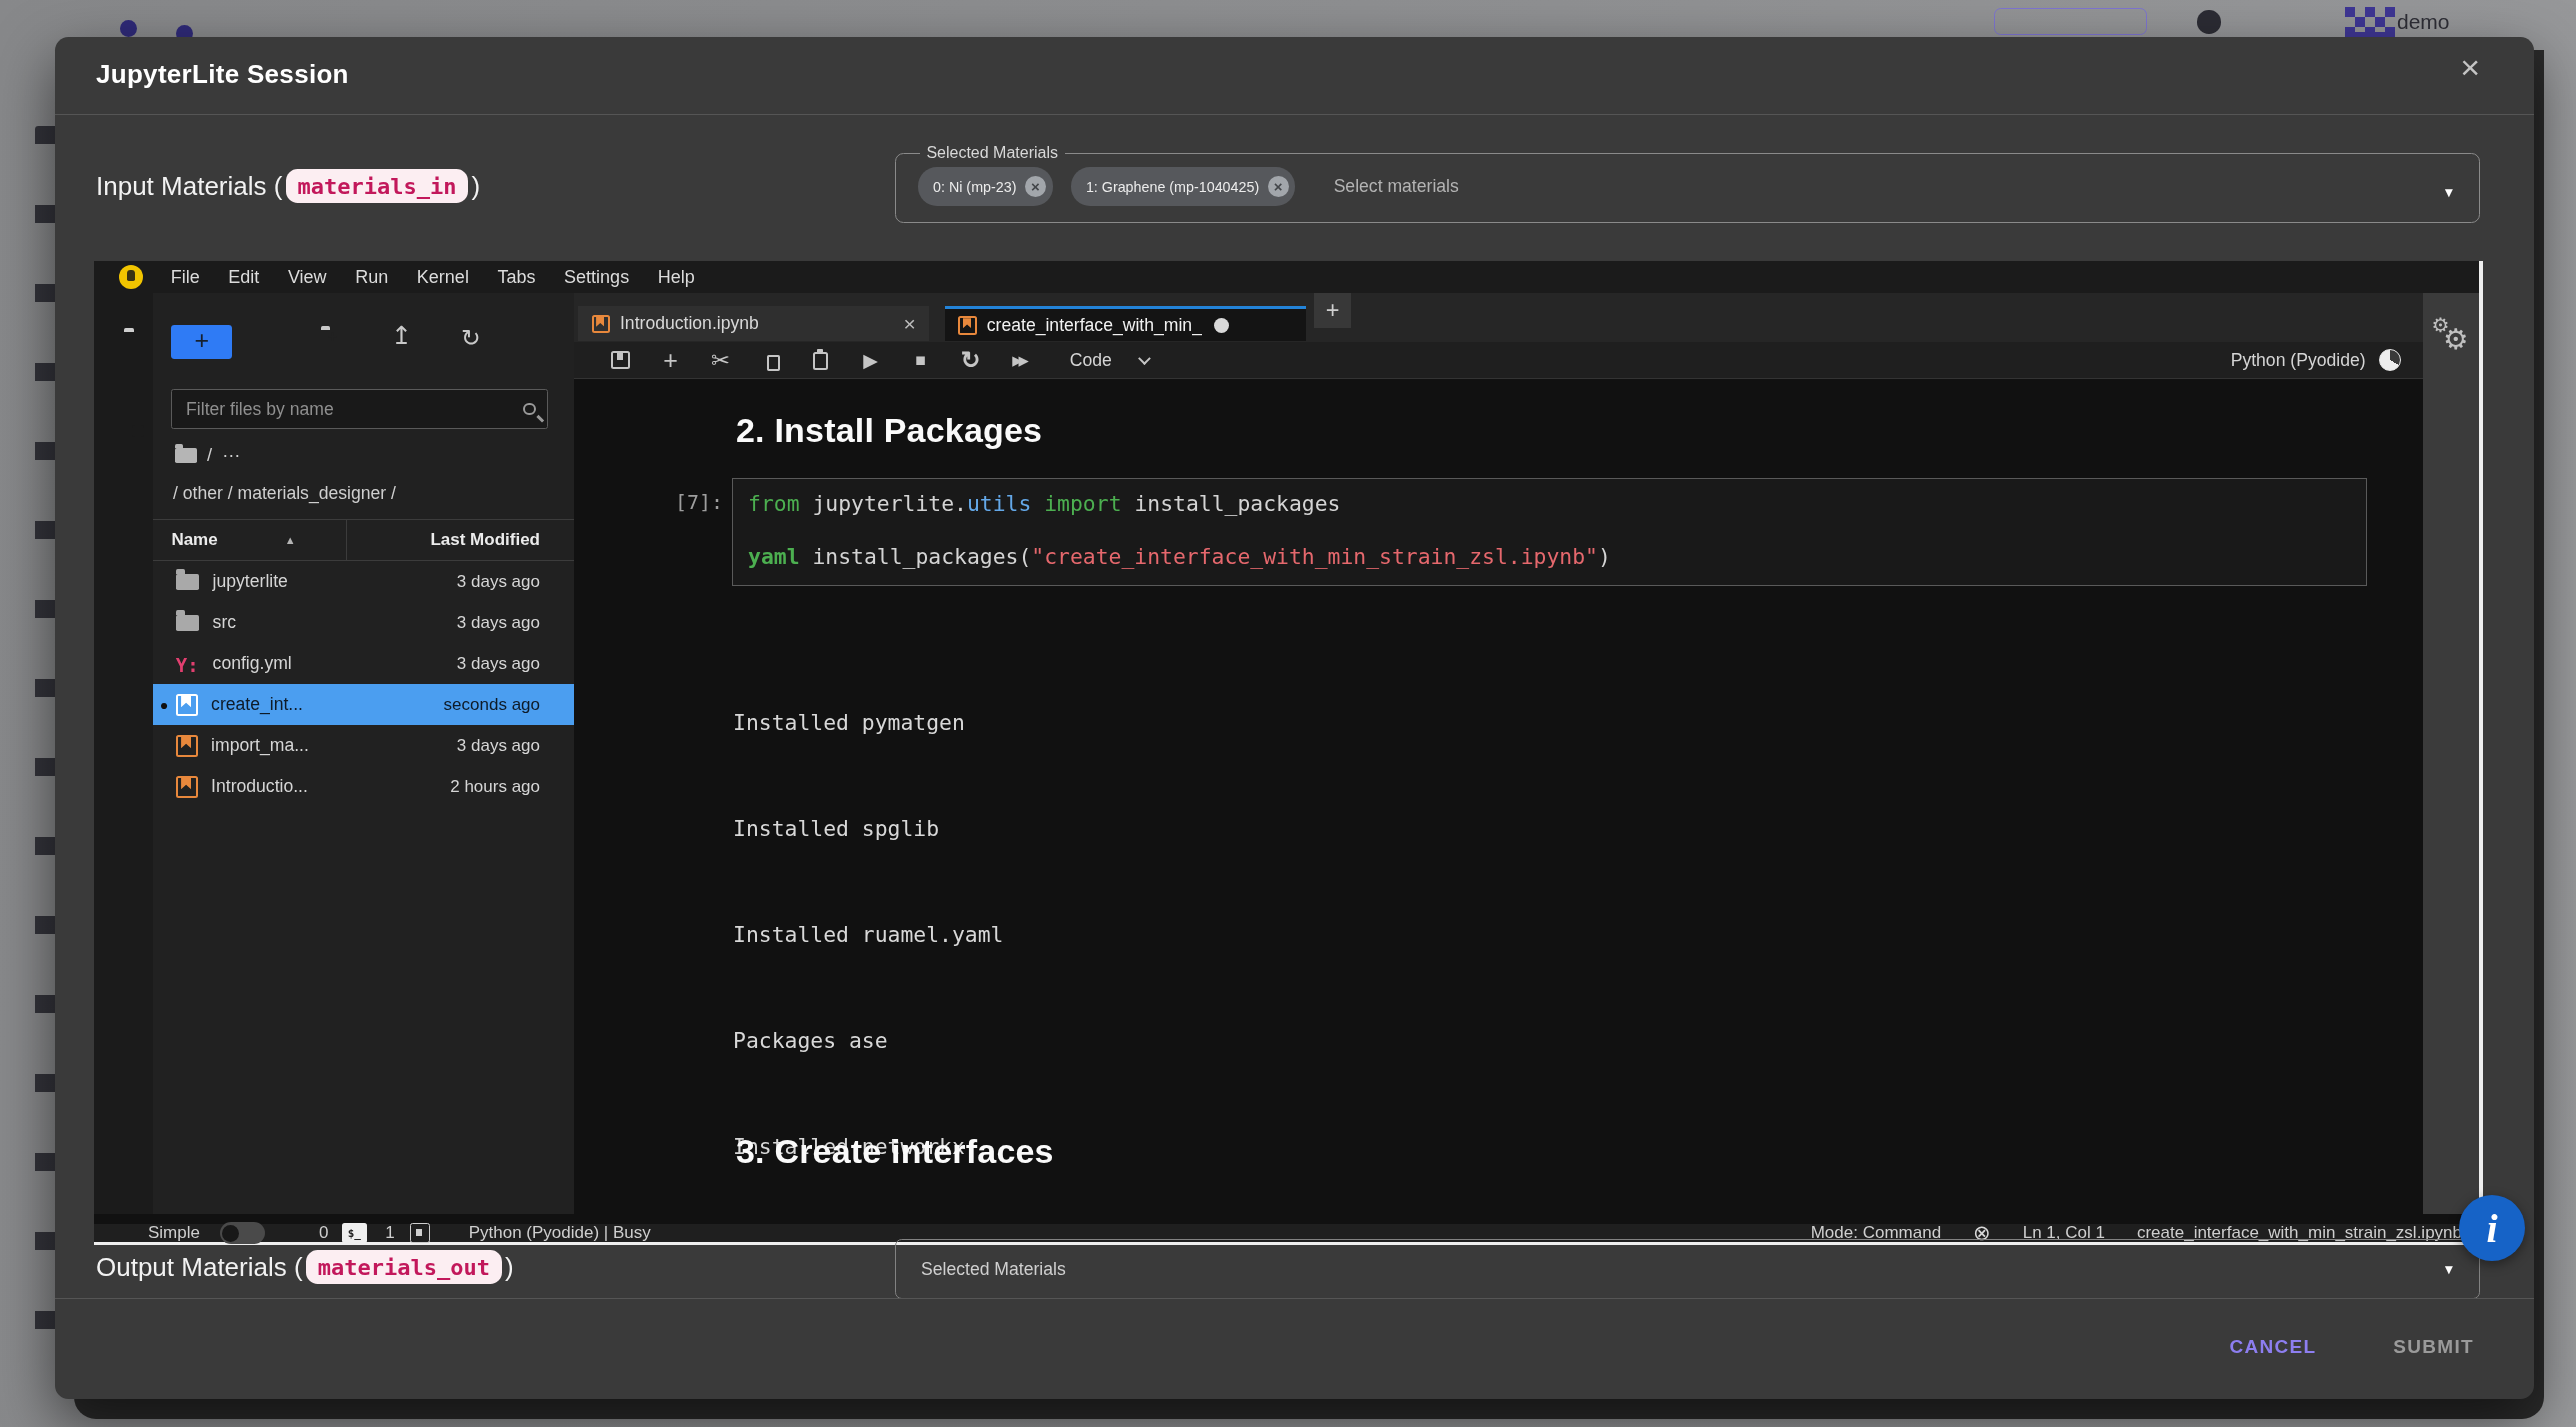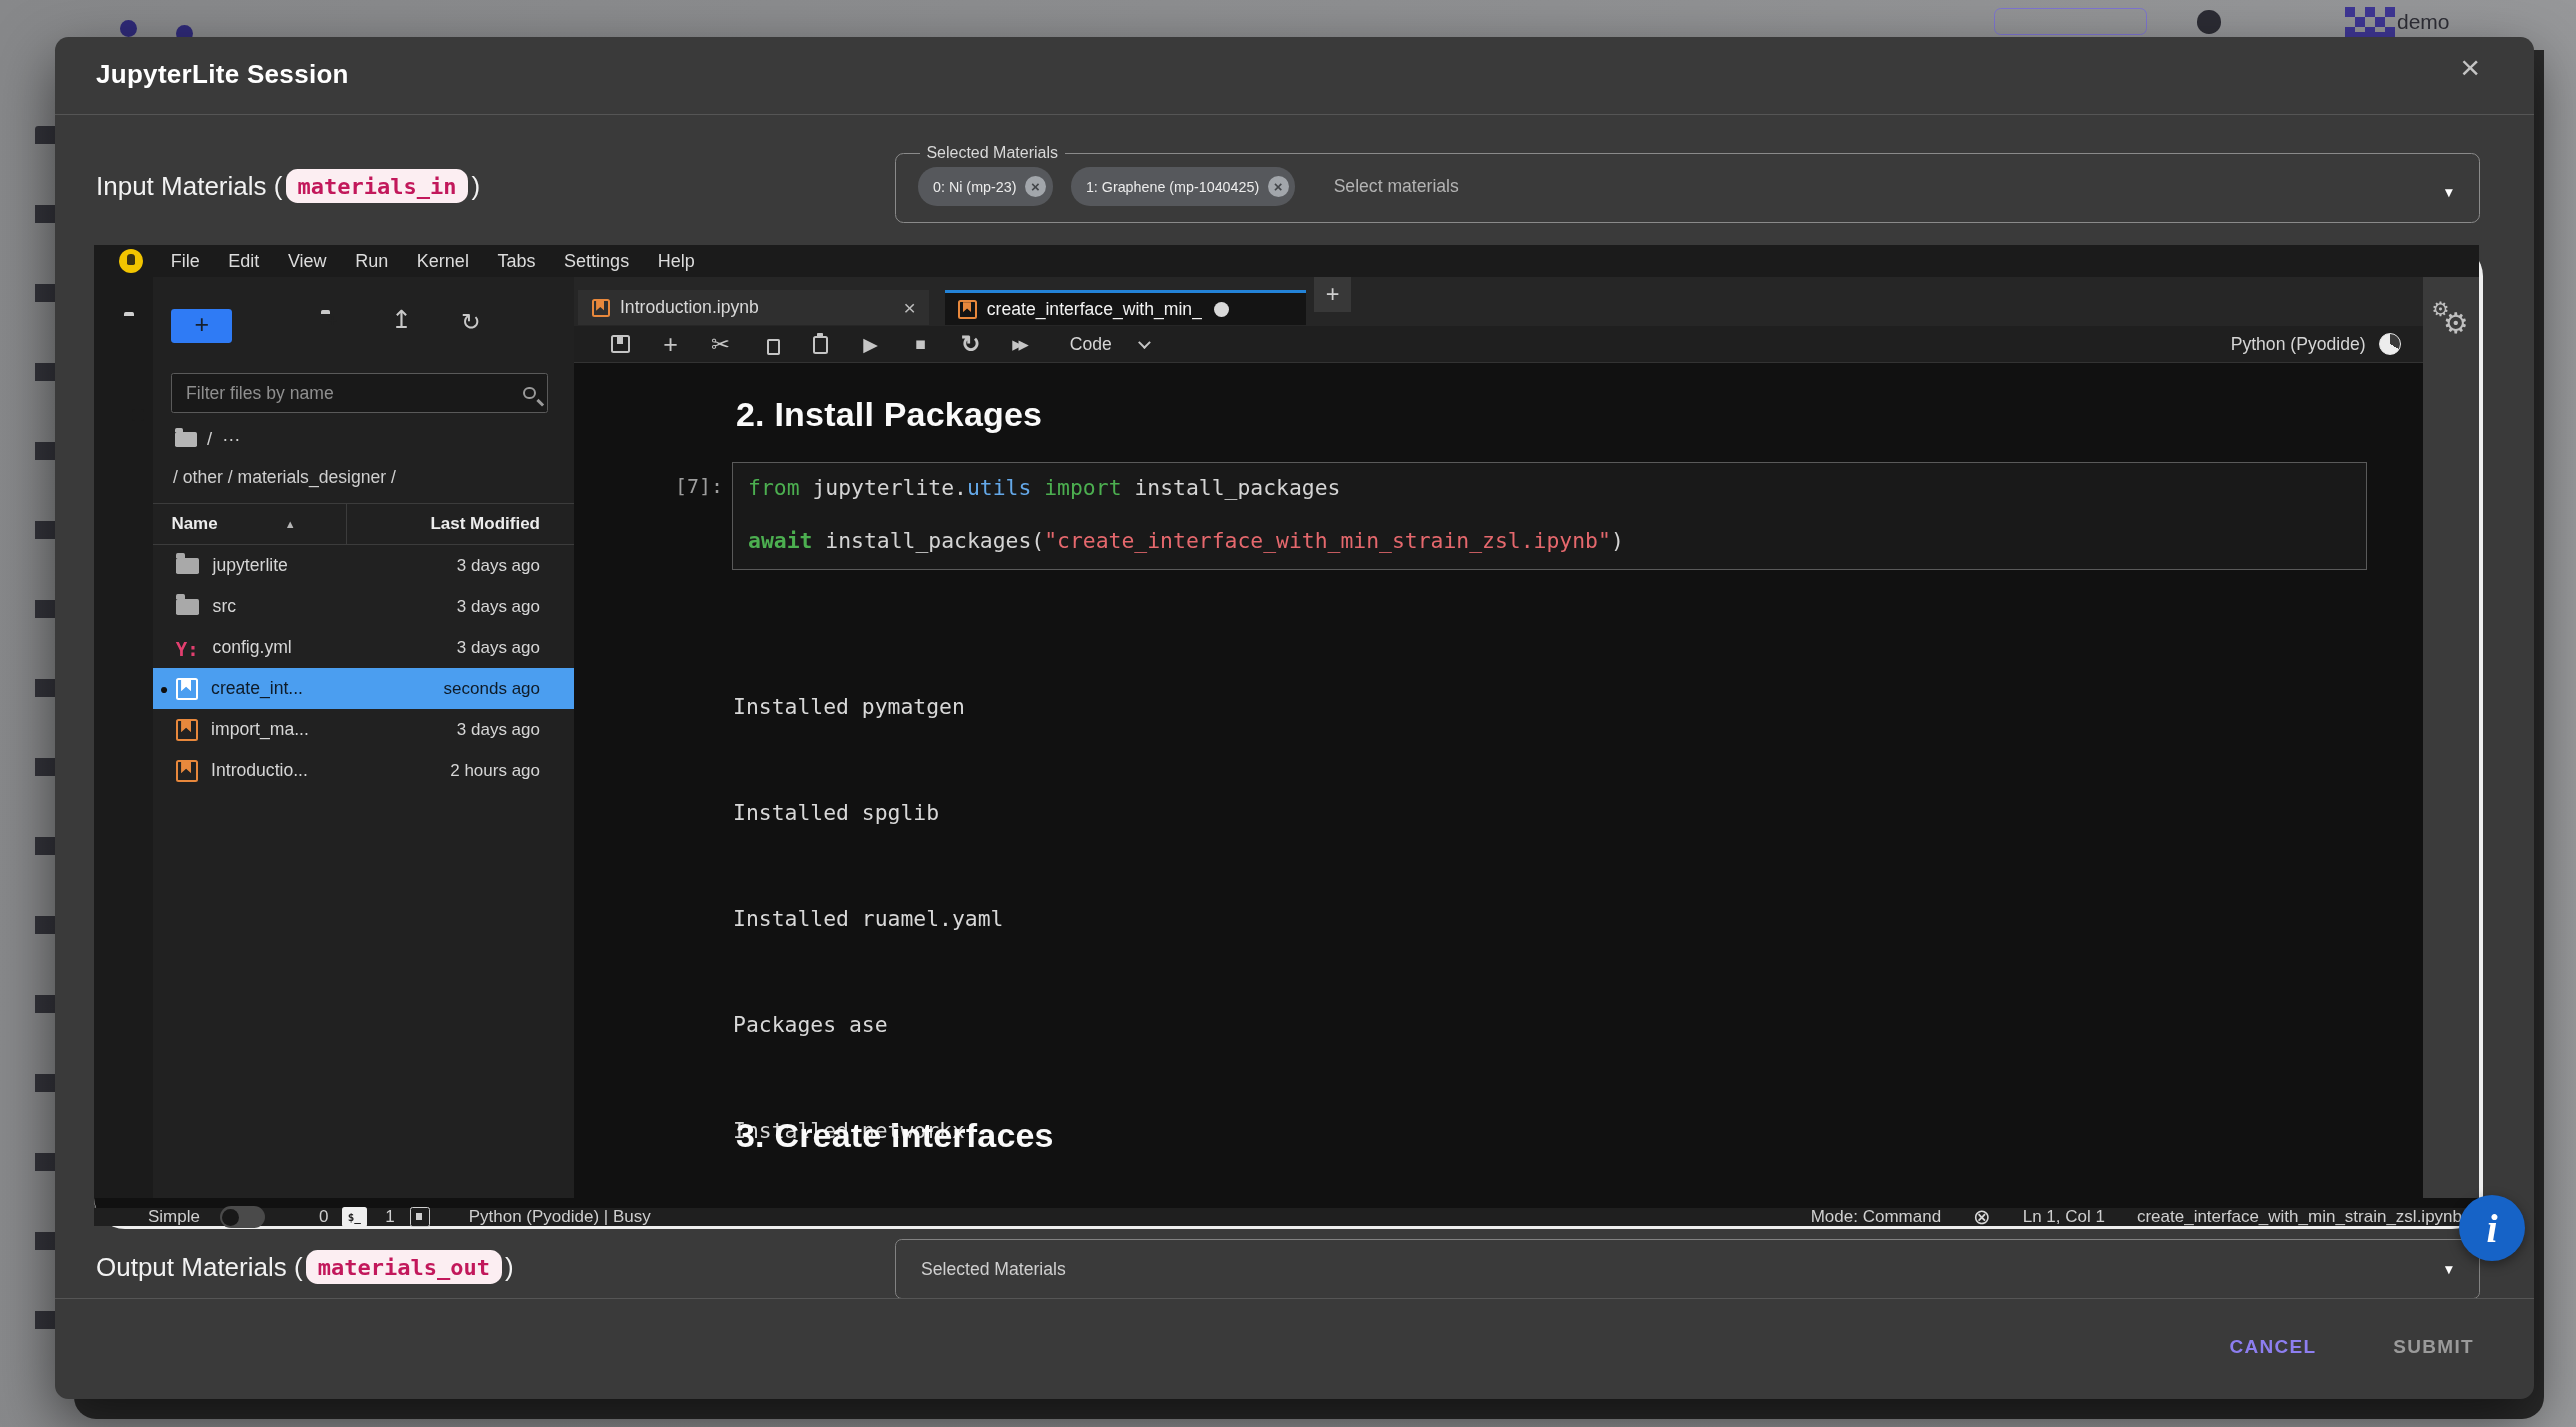--- a/index.html
+++ b/index.html
@@ -36,22 +36,22 @@
   .mchip{display:flex;align-items:center;background:#56585c;border-radius:19px;height:39px;padding:0 6.7px 0 15px;}
   .mchip-label{font-size:14.3px;color:#ececec;white-space:nowrap;}
   .mchip-x{width:21px;height:21px;margin-left:8.4px;border-radius:50%;background:#a2a6ab;color:#43464a;
            display:flex;align-items:center;justify-content:center;font-size:15px;font-weight:700;cursor:pointer;}
   .mchip-x::before{content:"×";}
   .select-placeholder{font-size:17.6px;color:#b3b3b3;margin-left:20px;}
   .caret{position:absolute;right:23.5px;top:50%;transform:translateY(-50%);color:#ffffff;font-size:13.4px;}
   .caret::before{content:"▼";}
 
   
-  .jl{position:absolute;left:39px;top:208px;width:2389px;height:984px;background:#111;
-      border-right:4.2px solid #efefef;border-bottom:3.4px solid #efefef;border-radius:31px;}
+  .jl{position:absolute;left:39px;top:224px;width:2389px;height:984px;background:#111;
+      border-right:4.2px solid #efefef;border-bottom:3.4px solid #efefef;}
   .jl-menubar{position:absolute;left:0;top:0;right:0;height:32px;background:#1b1b1b;display:flex;align-items:center;padding-left:25px;}
   .jl-logo{width:24px;height:24px;border-radius:50%;background:#f2c500;margin-right:13.4px;position:relative;}
   .jl-logo::after{content:"";position:absolute;left:8.4px;top:5px;width:7.5px;height:11px;background:#3a3313;border-radius:3.4px 3.4px 1.7px 1.7px;}
   .jl-menu-item{padding:0 14.3px;font-size:18px;color:#dcdcdc;cursor:pointer;}
 
   .jl-actleft{position:absolute;left:0;top:32px;bottom:28.5px;width:59px;background:#1b1b1b;}
   .act-ic{position:absolute;left:50%;transform:translateX(-50%);}
   .icon-folder{width:25px;height:17.6px;background:#cfcfcf;border-radius:1.7px;position:relative;}
   .icon-folder::before{content:"";position:absolute;left:0;top:-4.2px;width:10px;height:4.2px;background:#cfcfcf;border-radius:1.7px 1.7px 0 0;}
   .icon-stopcircle{width:28.5px;height:28.5px;border-radius:50%;background:#b7b7b7;position:relative;}
@@ -404,21 +404,21 @@
           </div>
         </div>
 
         <div class="jl-nb">
           <div class="nb-h2" style="top:32px;">2. Install Packages</div>
           <div class="nb-prompt">[7]:</div>
           <div class="nb-cell">
             <div>
                 <div class="code-line"><span class="tok-kw">from</span><span class="tok-plain"> jupyterlite.</span><span class="tok-prop">utils</span><span class="tok-plain"> </span><span class="tok-kw">import</span><span class="tok-plain"> install_packages</span></div>
                 <div class="code-line">&nbsp;</div>
-                <div class="code-line"><span class="tok-kw2">await</span><span class="tok-plain"> install_packages(</span><span class="tok-str">"create_interface_with_min_strain_zsl.ipynb"</span><span class="tok-plain">)</span></div>
+                <div class="code-line"><span class="tok-kw2">yaml</span><span class="tok-plain"> install_packages(</span><span class="tok-str">"create_interface_with_min_strain_zsl.ipynb"</span><span class="tok-plain">)</span></div>
               </div>
           </div>
           <div class="nb-output">
             
           
               <div>Installed pymatgen</div>
             
               <div>Installed spglib</div>
             
               <div>Installed ruamel.yaml</div>

